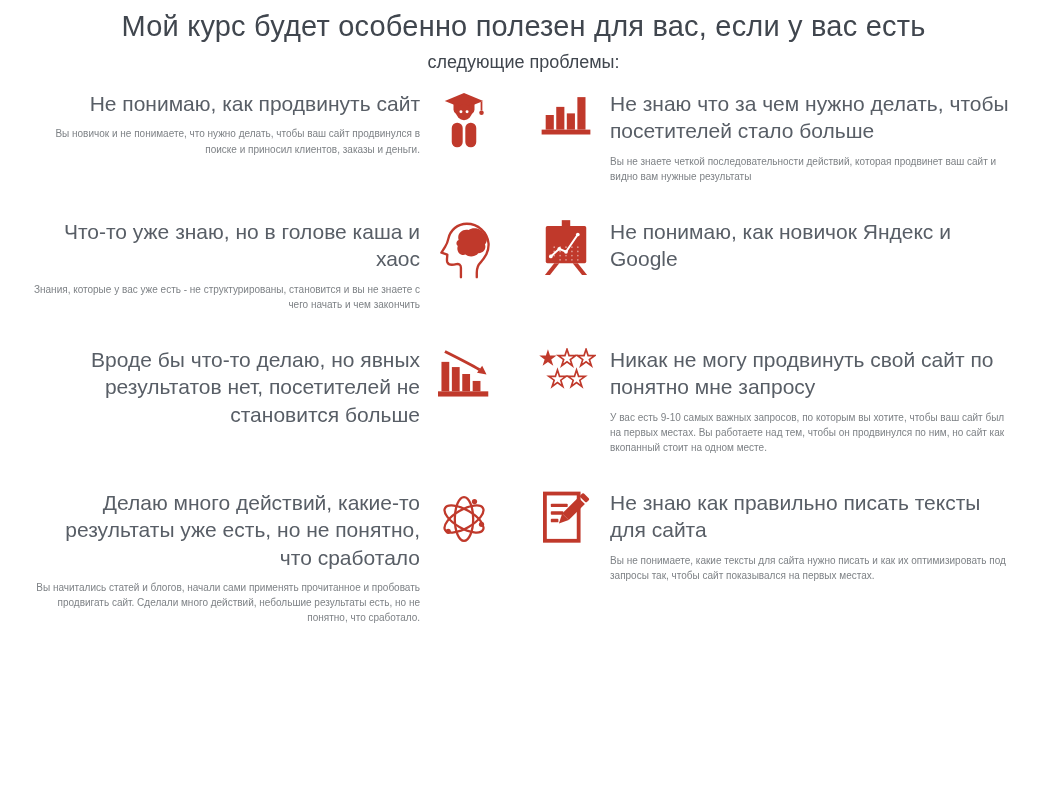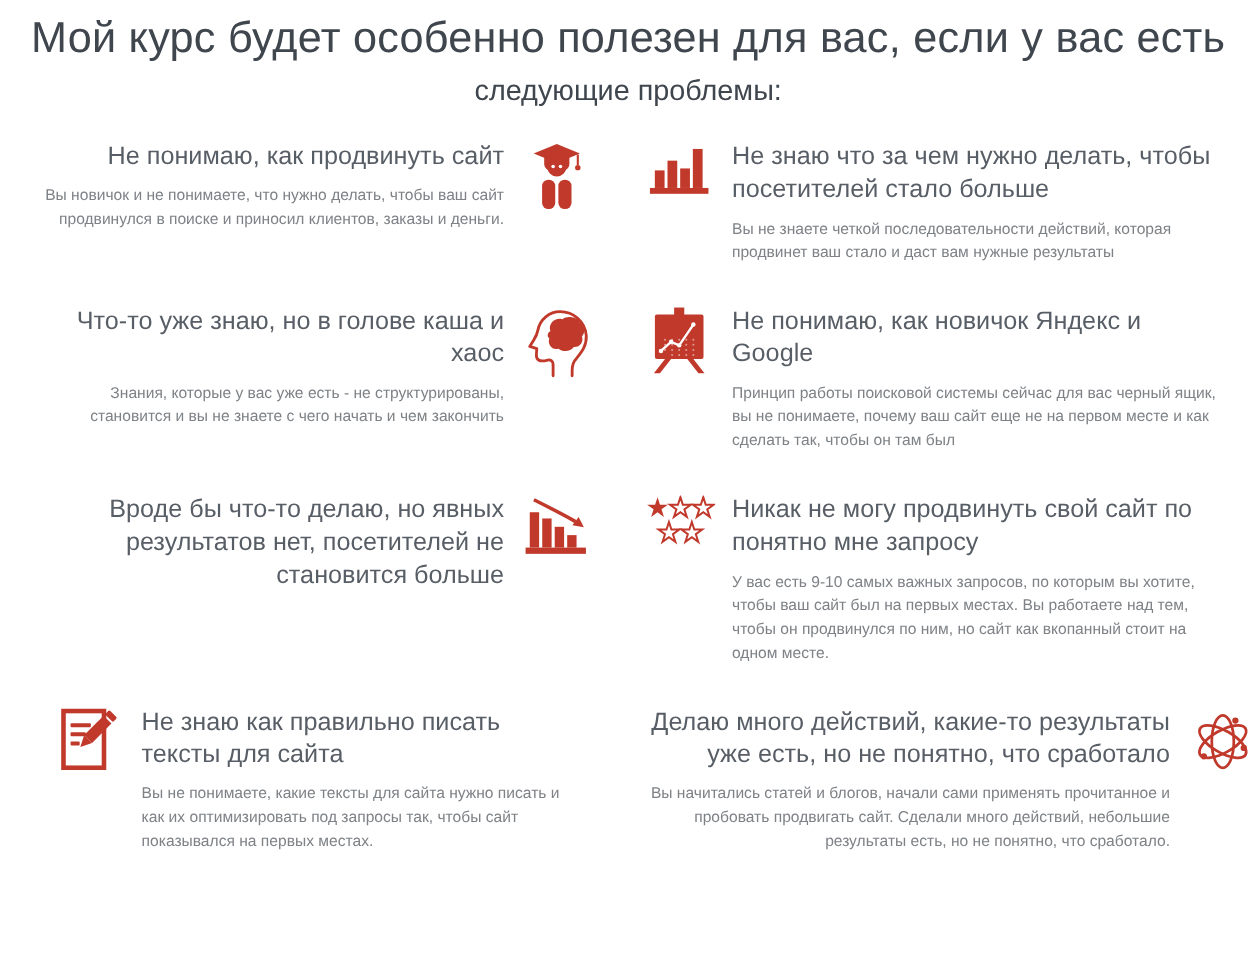--- a/index.html
+++ b/index.html
@@ -9,39 +9,39 @@
     width: 1047px;
     height: 800px;
     overflow: hidden;
     font-family: "Liberation Sans", "DejaVu Sans", sans-serif;
   }
   .section-header {
     text-align: center;
     padding-top: 8px;
   }
   .title-line1 {
-    font-size: 36px;
+    font-size: 29px;
     font-weight: 400;
     color: var(--c-title, #40464e);
     margin: 0;
     line-height: 1.3;
     letter-spacing: .2px;
   }
   .title-line2 {
-    font-size: 24px;
+    font-size: 18px;
     font-weight: 400;
     color: var(--c-title, #40464e);
     margin: 5px 0 0 0;
     line-height: 1.3;
   }
   .problems-grid {
     display: grid;
     grid-template-columns: 492px 1fr;
     row-gap: 34px;
-    margin-top: 26px;
+    margin-top: 16px;
   }
   .item {
     display: flex;
     align-items: flex-start;
   }
   .item.left  { padding-left: 30px; }
   .item.right { padding-left: 46px; padding-right: 18px; }
   .item .text { flex: 1; min-width: 0; }
   .item.left  .text { text-align: right; }
   .item.right .text { text-align: left; max-width: 406px; }
@@ -55,21 +55,21 @@
   .item.right .icon-box { margin-right: 16px; }
   .icon-box svg { display: block; margin: 0 auto; }
   .item-title {
     font-size: 21px;
     font-weight: 400;
     color: var(--c-heading, #585e66);
     margin: 0 0 9px 0;
     line-height: 1.3;
   }
   .item-desc {
-    font-size: 13px;
+    font-size: 10px;
     font-weight: 400;
     color: var(--c-body, #7e8286);
     margin: 0;
     line-height: 1.52;
   }
 </style>
 </head>
 <body>
 
 <div class="section-header">
@@ -102,21 +102,21 @@
         <svg width="52" height="46" viewBox="0 0 64 56">
           <rect x="2" y="46" width="60" height="6" fill="currentColor"></rect>
           <rect x="7" y="28" width="10" height="18" fill="currentColor"></rect>
           <rect x="20" y="18" width="10" height="28" fill="currentColor"></rect>
           <rect x="33" y="26" width="10" height="20" fill="currentColor"></rect>
           <rect x="46" y="6" width="10" height="40" fill="currentColor"></rect>
         </svg>
       </div>
     <div class="text">
       <h3 class="item-title">Не знаю что за чем нужно делать, чтобы посетителей стало больше</h3>
-      <p class="item-desc">Вы не знаете четкой последовательности действий, которая продвинет ваш стало и даст вам нужные результаты</p>
+      <p class="item-desc">Вы не знаете четкой последовательности действий, которая продвинет ваш сайт и видно вам нужные результаты</p>
     </div>
   </div>
     <div class="item left">
     <div class="icon-box">
         <svg width="58" height="60" viewBox="0 0 64 64">
           <path d="M34,3 C46,3 57,12 58,25 C58.5,34 54,40 49,46 C46,49 45,53 45,57 L45,62 M34,3 C24,3 15.5,10 13.5,20 C13,22.5 12,25.5 10,28.5 L6,35 L12.5,37 C12.5,40 11.5,43 12.5,45.5 C13.8,48.5 18,48.8 22.5,47.5 C25.5,47 27.5,48.5 27.5,51.5 L27.5,62" fill="none" stroke="currentColor" stroke-width="2.6" stroke-linecap="round" stroke-linejoin="round"></path>
           <path d="M25,21 C22.5,13.5 30,8 36,10 C40.5,6 50,8 52,13 C57,15 57.5,22 54,26 C56,30.5 52,36 46.5,35.5 C44,39.5 36.5,40.5 32.5,37 C27,39 22,33.5 24,27.5 C21.5,25.5 22.5,21.8 25,21 Z" fill="currentColor"></path>
         </svg>
       </div>
     <div class="text">
@@ -154,21 +154,20 @@
           </g>
           <polyline points="14,43 24,34 32,37.5 46,17" fill="none" stroke="#fff" stroke-width="2.4"></polyline>
           <circle cx="14" cy="43" r="2.2" fill="#fff"></circle>
           <circle cx="24" cy="34" r="2.2" fill="#fff"></circle>
           <circle cx="32" cy="37.5" r="2.2" fill="#fff"></circle>
           <circle cx="46" cy="17" r="2.2" fill="#fff"></circle>
         </svg>
       </div>
     <div class="text">
       <h3 class="item-title">Не понимаю, как новичок Яндекс и Google</h3>
-      <p class="item-desc">Принцип работы поисковой системы сейчас для вас черный ящик, вы не понимаете, почему ваш сайт еще не на первом месте и как сделать так, чтобы он там был</p>
     </div>
   </div>
     <div class="item left">
     <div class="icon-box">
         <svg width="56" height="52" viewBox="0 0 64 60">
           <rect x="6" y="16" width="9" height="34" fill="currentColor"></rect>
           <rect x="18" y="22" width="9" height="28" fill="currentColor"></rect>
           <rect x="30" y="30" width="9" height="20" fill="currentColor"></rect>
           <rect x="42" y="38" width="9" height="12" fill="currentColor"></rect>
           <rect x="2" y="50" width="58" height="6" fill="currentColor"></rect>
@@ -189,20 +188,38 @@
           <use href="#st" transform="translate(12,12)" fill="currentColor"></use>
           <use href="#st" transform="translate(35,12)" fill="none" stroke="currentColor" stroke-width="2"></use>
           <use href="#st" transform="translate(58,12)" fill="none" stroke="currentColor" stroke-width="2"></use>
           <use href="#st" transform="translate(23.5,37)" fill="none" stroke="currentColor" stroke-width="2"></use>
           <use href="#st" transform="translate(46.5,37)" fill="none" stroke="currentColor" stroke-width="2"></use>
         </svg>
       </div>
     <div class="text">
       <h3 class="item-title">Никак не могу продвинуть свой сайт по понятно мне запросу</h3>
       <p class="item-desc">У вас есть 9-10 самых важных запросов, по которым вы хотите, чтобы ваш сайт был на первых местах. Вы работаете над тем, чтобы он продвинулся по ним, но сайт как вкопанный стоит на одном месте.</p>
+    </div>
+  </div>
+    <div class="item left">
+    <div class="icon-box">
+        <svg width="56" height="56" viewBox="0 0 64 64">
+          <g fill="none" stroke="currentColor" stroke-width="2.6">
+            <ellipse cx="32" cy="32" rx="25" ry="10.5" transform="rotate(90 32 32)"></ellipse>
+            <ellipse cx="32" cy="32" rx="25" ry="10.5" transform="rotate(30 32 32)"></ellipse>
+            <ellipse cx="32" cy="32" rx="25" ry="10.5" transform="rotate(150 32 32)"></ellipse>
+          </g>
+          <circle cx="44" cy="12" r="3" fill="currentColor"></circle>
+          <circle cx="52" cy="38" r="3" fill="currentColor"></circle>
+          <circle cx="14" cy="46" r="3" fill="currentColor"></circle>
+        </svg>
+      </div>
+    <div class="text">
+      <h3 class="item-title">Делаю много действий, какие-то результаты уже есть, но не понятно, что сработало</h3>
+      <p class="item-desc">Вы начитались статей и блогов, начали сами применять прочитанное и пробовать продвигать сайт. Сделали много действий, небольшие результаты есть, но не понятно, что сработало.</p>
     </div>
   </div>
     <div class="item right">
     <div class="icon-box">
         <svg width="54" height="54" viewBox="0 0 64 64">
           <rect x="7" y="3" width="40" height="56" fill="none" stroke="currentColor" stroke-width="4.5"></rect>
           <rect x="14" y="15" width="20" height="4" rx="1" fill="currentColor"></rect>
           <rect x="14" y="24" width="15" height="4" rx="1" fill="currentColor"></rect>
           <rect x="14" y="33" width="9" height="4" rx="1" fill="currentColor"></rect>
           <g transform="translate(54,8) rotate(45)">
@@ -210,31 +227,13 @@
             <rect x="-5.5" y="5" width="11" height="27" fill="currentColor"></rect>
             <polygon points="-5.5,32 5.5,32 0,43" fill="currentColor"></polygon>
           </g>
         </svg>
       </div>
     <div class="text">
       <h3 class="item-title">Не знаю как правильно писать тексты для сайта</h3>
       <p class="item-desc">Вы не понимаете, какие тексты для сайта нужно писать и как их оптимизировать под запросы так, чтобы сайт показывался на первых местах.</p>
     </div>
   </div>
-    <div class="item left">
-    <div class="icon-box">
-        <svg width="56" height="56" viewBox="0 0 64 64">
-          <g fill="none" stroke="currentColor" stroke-width="2.6">
-            <ellipse cx="32" cy="32" rx="25" ry="10.5" transform="rotate(90 32 32)"></ellipse>
-            <ellipse cx="32" cy="32" rx="25" ry="10.5" transform="rotate(30 32 32)"></ellipse>
-            <ellipse cx="32" cy="32" rx="25" ry="10.5" transform="rotate(150 32 32)"></ellipse>
-          </g>
-          <circle cx="44" cy="12" r="3" fill="currentColor"></circle>
-          <circle cx="52" cy="38" r="3" fill="currentColor"></circle>
-          <circle cx="14" cy="46" r="3" fill="currentColor"></circle>
-        </svg>
-      </div>
-    <div class="text">
-      <h3 class="item-title">Делаю много действий, какие-то результаты уже есть, но не понятно, что сработало</h3>
-      <p class="item-desc">Вы начитались статей и блогов, начали сами применять прочитанное и пробовать продвигать сайт. Сделали много действий, небольшие результаты есть, но не понятно, что сработало.</p>
-    </div>
-  </div>
   </div>
 
 </body></html>

